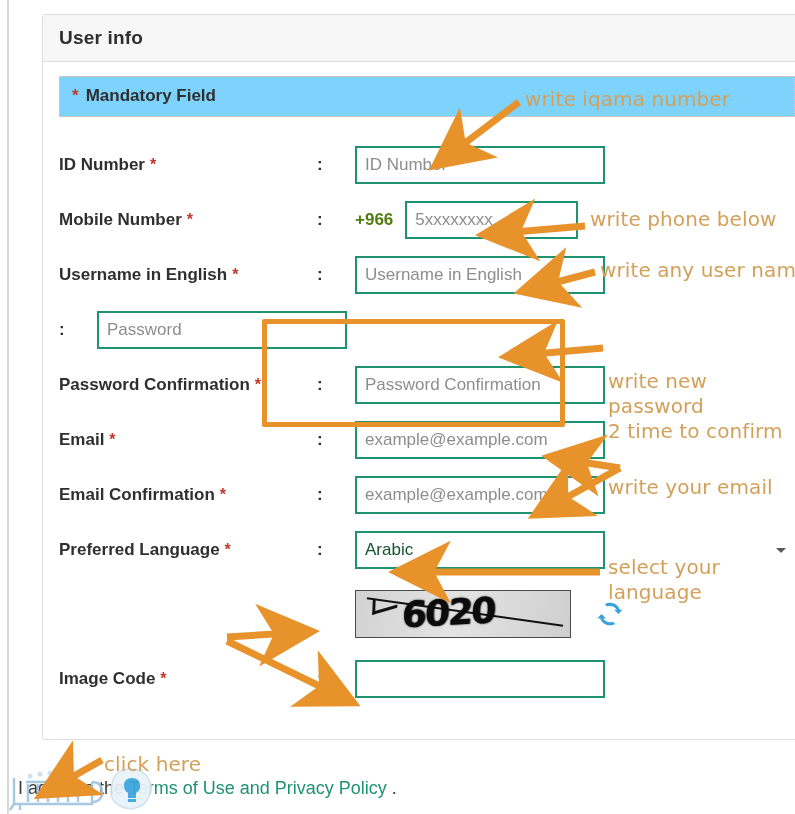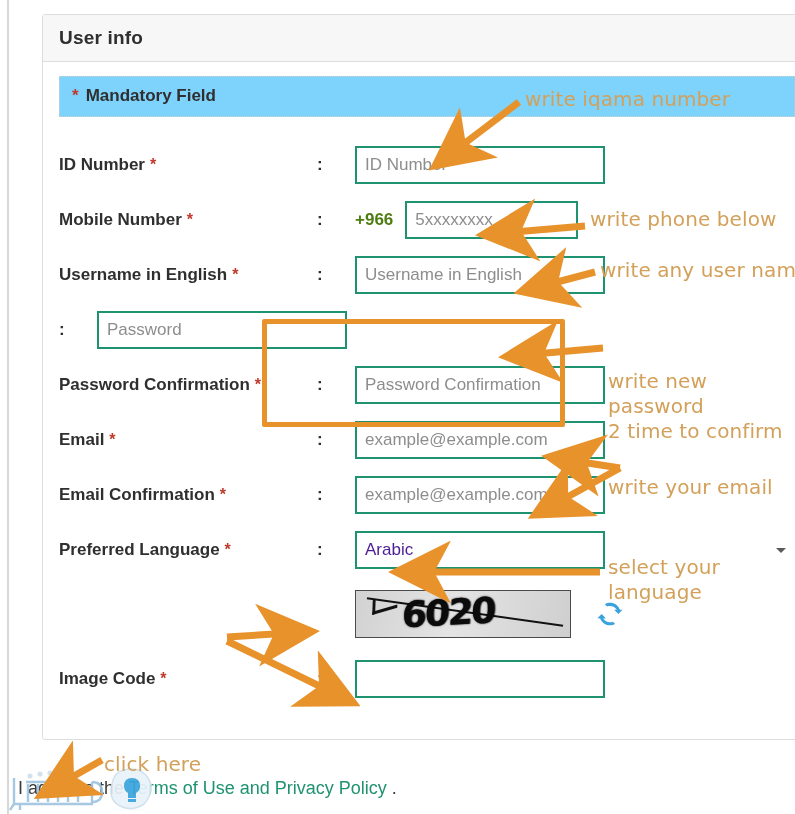--- a/index.html
+++ b/index.html
@@ -95,21 +95,21 @@
     font-size: 17px;
     color: #787878;
     padding: 0 8px;
     display: flex;
     align-items: center;
     font-family: "Liberation Sans", sans-serif;
   }
   .field.w250 { width: 250px; }
   .field.w155 { width: 173px; }
   .field.ph { color: #8d8d8d; }
-  .field.value { color: #4c1d95; }
+  .field.value { color: #14532d; }
 
   .prefix {
     font-size: 17px;
     font-weight: bold;
     color: #4d7c0f;
     margin-right: 12px;
   }
 
   
   .select-wrap { position: relative; }

